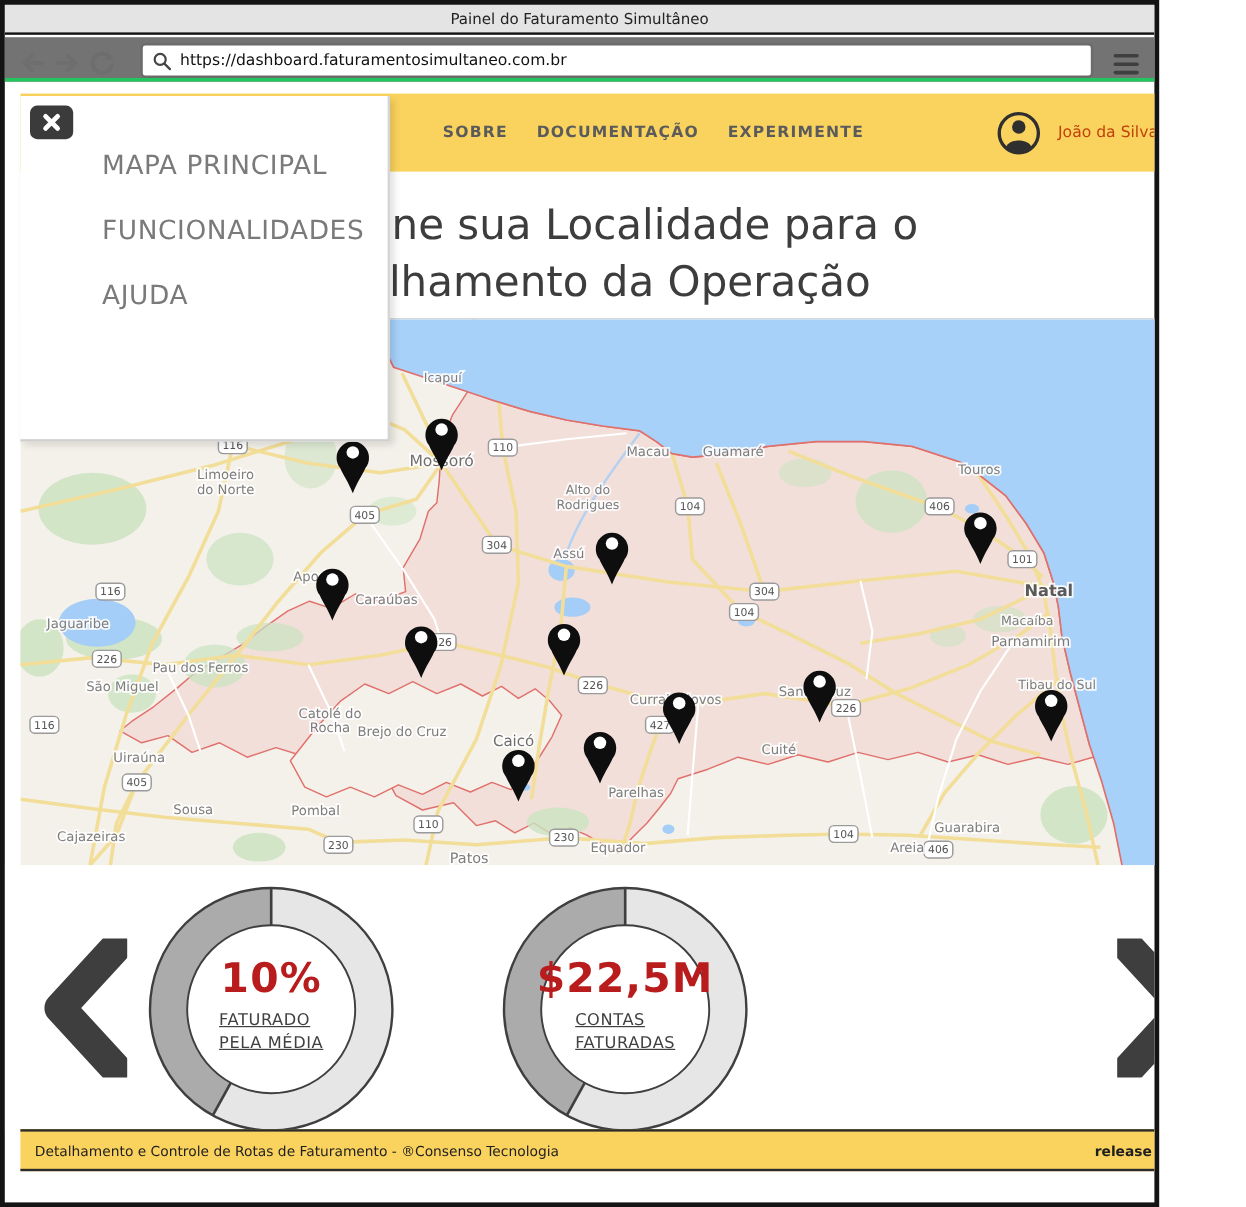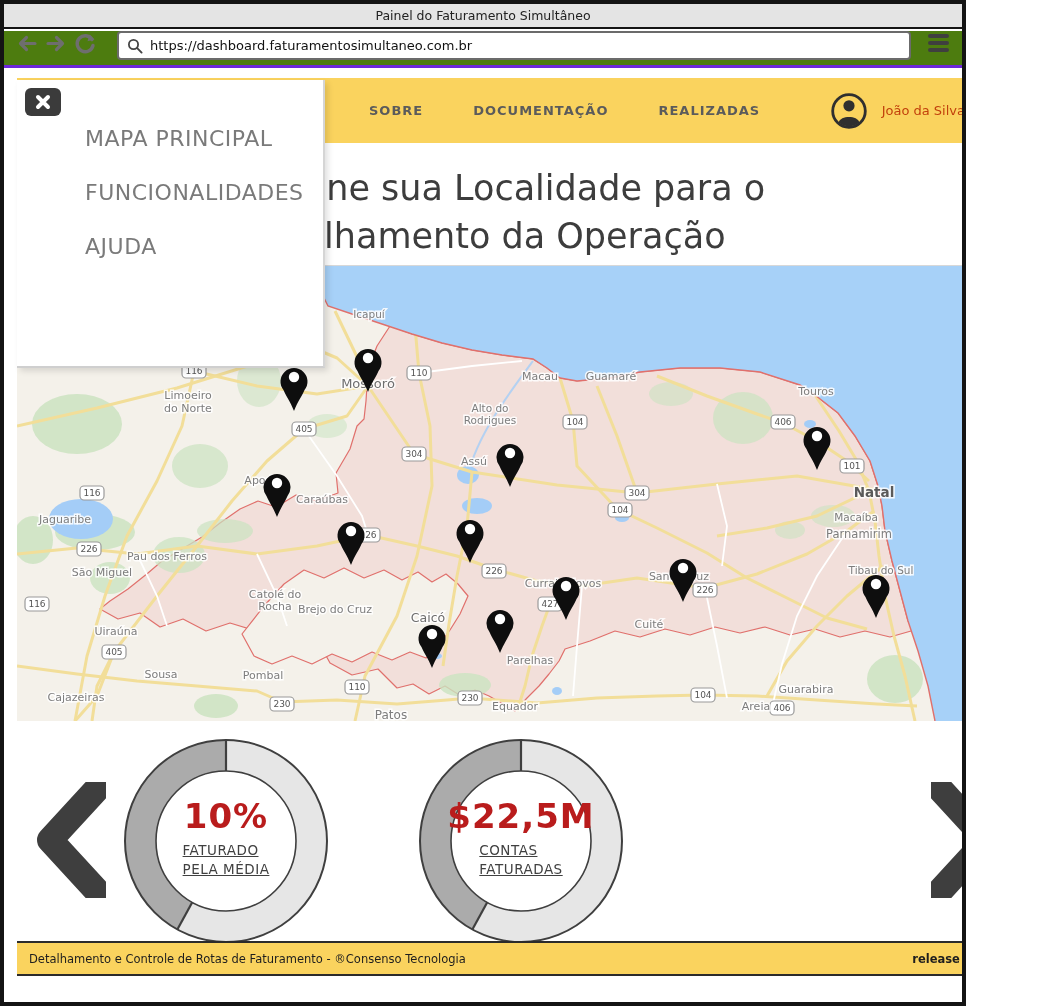--- a/index.html
+++ b/index.html
@@ -2,33 +2,33 @@
 <html><head>
 <meta charset="utf-8">
 <style>
   html,body{margin:0;padding:0;background:#fff;}
   .window{position:relative;width:966px;height:1006px;box-sizing:border-box;border:4px solid #141414;
           background:#fff;font-family:"DejaVu Sans",sans-serif;overflow:hidden;}
   
   .titlebar{position:absolute;left:0;top:0;width:100%;height:25px;background:#E4E4E4;
             border-bottom:2px solid #141414;box-sizing:border-box;display:flex;align-items:center;
             justify-content:center;font-size:12.5px;color:#222;}
-  .navbar{position:absolute;left:0;top:27px;width:100%;height:37px;background:#4d7c0f;
-          border-bottom:3px solid #6d28d9;box-sizing:border-box;display:flex;align-items:flex-start;
+  .navbar{position:absolute;left:0;top:27px;width:100%;height:37px;background:#737373;
+          border-bottom:3px solid #22c55e;box-sizing:border-box;display:flex;align-items:flex-end;
           gap:4px;padding:0 10px;}
   .nav-btn{width:25px;height:25px;display:flex;align-items:center;justify-content:center;cursor:pointer;flex:0 0 auto;}
   .url-field{flex:1;height:25px;background:#fff;border:2px solid #6b6b6b;border-radius:4px;
              display:flex;align-items:center;gap:7px;padding:0 8px;margin:0 10px 0 16px;}
   .url-text{font-size:13px;color:#111;white-space:nowrap;}
   .hamburger{display:flex;flex-direction:column;gap:3.5px;cursor:pointer;padding:3px;}
   .hamburger span{display:block;width:21px;height:3.5px;background:#3f3f3f;border-radius:2px;}
   
   .appheader{position:absolute;left:13px;top:74px;width:1004px;height:65px;display:flex;
              align-items:center;z-index:3;}
-  .nav-links{display:flex;gap:50px;margin-left:352px;justify-content:space-between;}
+  .nav-links{display:flex;gap:24px;margin-left:352px;justify-content:space-between;}
   .nav-link{font-size:13px;font-weight:bold;letter-spacing:1px;color:#5b5b5b;cursor:pointer;white-space:nowrap;}
   .user{display:flex;align-items:center;gap:14px;margin-left:auto;margin-right:24px;cursor:pointer;}
   .user-name{font-size:13px;color:#c2410c;white-space:nowrap;}
   
   .hero{position:absolute;left:0;top:160px;width:100%;text-align:center;z-index:2;
         color:#3d3d3d;font-size:35px;line-height:48px;}
   
   .map-wrap{position:absolute;left:13px;top:261px;width:1004px;height:455px;z-index:1;border-top:1px solid #d8d8d8;}
   
   .carousel{position:absolute;left:0;top:716px;width:100%;height:225px;background:#fff;}
@@ -89,21 +89,21 @@
       <span></span>
         <span></span>
         <span></span>
     </div>
   </div>
 
   <div class="appheader" style="background: rgb(250, 211, 94);">
     <div class="nav-links">
       <span class="nav-link">SOBRE</span>
       <span class="nav-link">DOCUMENTAÇÃO</span>
-      <span class="nav-link">REALIZADAS</span>
+      <span class="nav-link">EXPERIMENTE</span>
     </div>
     <div class="user">
       <svg width="38" height="38" viewBox="0 0 38 38">
         <circle cx="19" cy="19" r="16.3" fill="none" stroke="#2f2f2f" stroke-width="2.8"></circle>
         <circle cx="19" cy="13.8" r="5.6" fill="#2f2f2f"></circle>
         <path d="M8.6,30.5 C10.4,23.2 27.6,23.2 29.4,30.5 A16.3,16.3 0 0 1 8.6,30.5 Z" fill="#2f2f2f"></path>
       </svg>
       <span class="user-name">João da Silva</span>
       <svg width="18" height="11" viewBox="0 0 18 11">
         <polyline points="2,2 9,9 16,2" fill="none" stroke="#2f2f2f" stroke-width="2.8" stroke-linecap="round" stroke-linejoin="round"></polyline>

